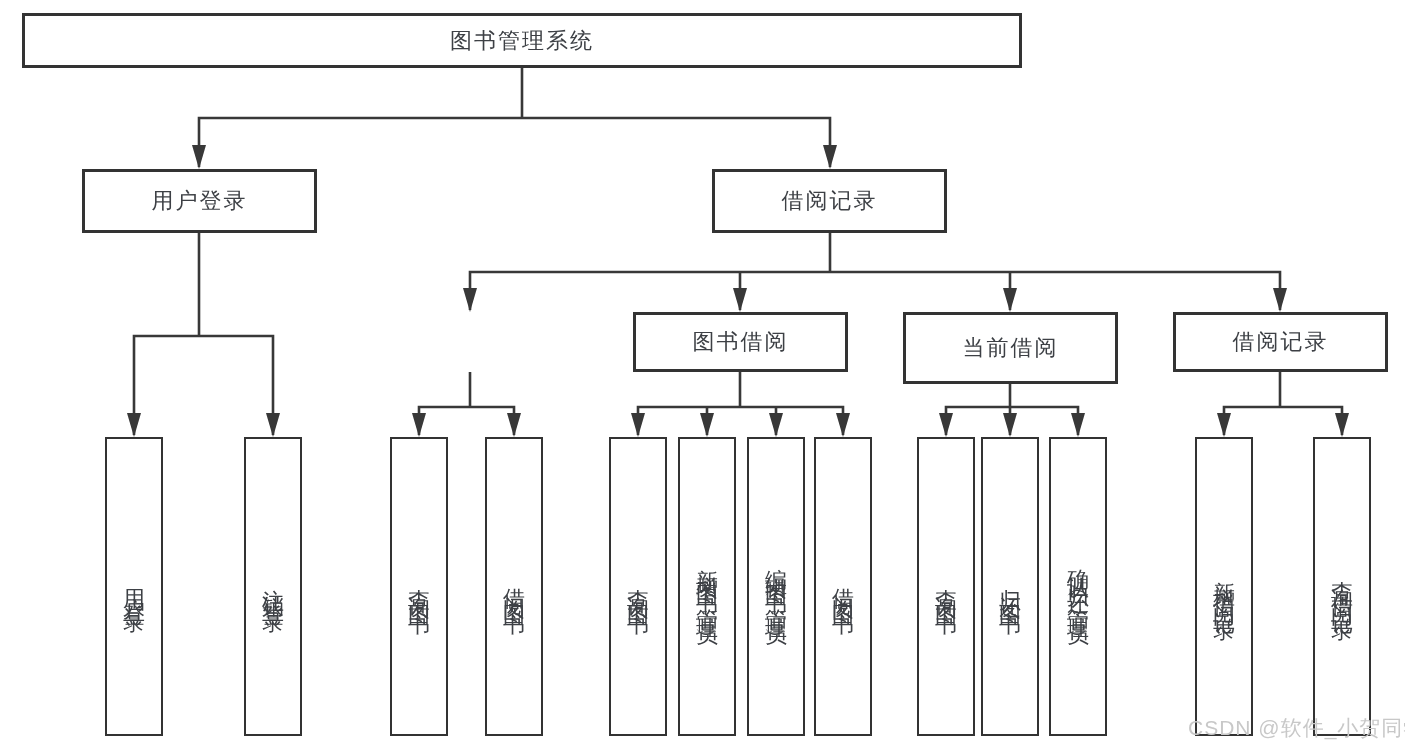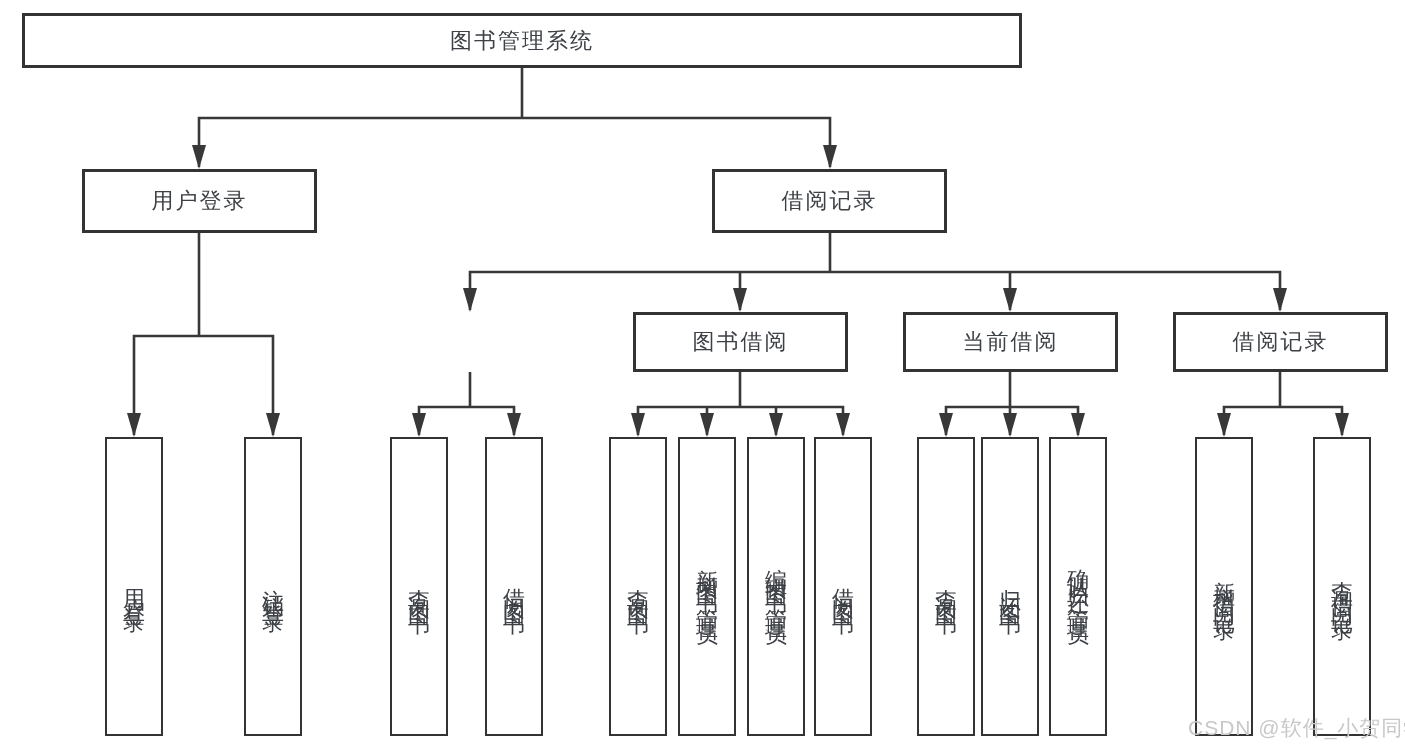--- a/index.html
+++ b/index.html
@@ -122,21 +122,21 @@
   <div class="box" style="left:82px; top:169px; width:235px; height:64px;">
     <span class="hlabel">用户登录</span>
   </div>
   <div class="box" style="left:712px; top:169px; width:235px; height:64px;">
     <span class="hlabel">借阅记录</span>
   </div>
 
   <div class="box" style="left:633px; top:312px; width:215px; height:60px;">
     <span class="hlabel">图书借阅</span>
   </div>
-  <div class="box" style="left:903px; top:312px; width:215px; height:60px;justify-content:center;">
+  <div class="box" style="left:903px; top:312px; width:215px; height:72px;justify-content:center;">
     <span class="hlabel">当前借阅</span>
   </div>
   <div class="box" style="left:1173px; top:312px; width:215px; height:60px;">
     <span class="hlabel">借阅记录</span>
   </div>
 
   <div class="box leaf" style="left:105px; top:437px; width:58px; height:299px;">
     <span class="vlabel">用户登录</span>
   </div>
   <div class="box leaf" style="left:244px; top:437px; width:58px; height:299px;">

